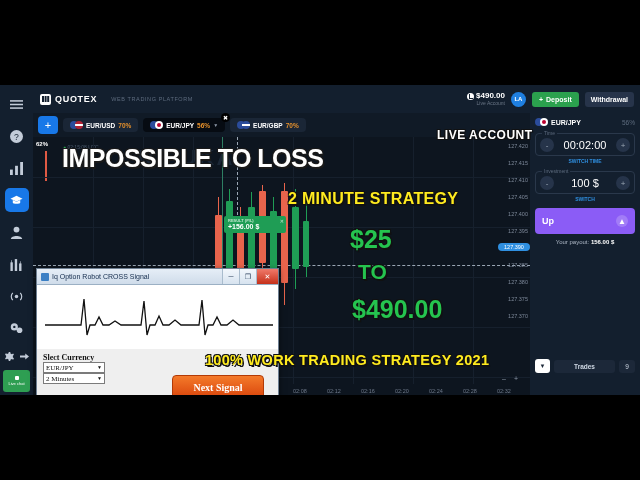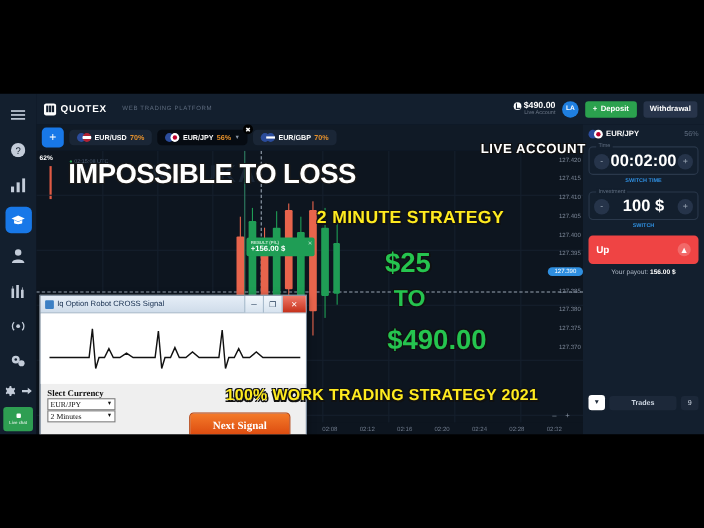--- a/index.html
+++ b/index.html
@@ -122,27 +122,27 @@
   
   #panel { position:absolute; right:0; top:28px; width:110px; bottom:0; background:#131f2e; z-index:16; padding:5px; }
   .pn-head { display:flex; align-items:center; gap:3px; }
   .pn-nm { color:#fff; font-size:7px; font-weight:bold; }
   .pn-pc { color:#5d6b7e; font-size:6.5px; margin-left:auto; }
   .fieldset { border:1px solid #2a384b; border-radius:4px; margin-top:7px; padding:4px 4px 3px 4px; position:relative; }
   .lg { position:absolute; left:6px; top:-4px; background:#131f2e; color:#5d6b7e; font-size:5px; padding:0 2px; }
   .fr { display:flex; align-items:center; justify-content:space-between; }
   .rb { width:14px; height:14px; border-radius:50%; background:#26344a; color:#9aa6b4; font-size:8px;
         display:flex; align-items:center; justify-content:center; }
-  .fv { color:#fff; font-size:15px; font-weight:bold; }
+  .fv { color:#fff; font-size:11px; font-weight:normal; }
   .switch { text-align:center; color:#2f8fe0; font-size:5px; font-weight:bold; margin-top:2px; }
   .bigbtn { margin-top:6px; border-radius:4px; height:26px; display:flex; align-items:center;
             justify-content:space-between; padding:0 7px; color:#fff; font-size:9px; font-weight:bold; }
   .bigbtn .rd { width:12px; height:12px; border-radius:50%; background:#ffffff33; display:flex;
                 align-items:center; justify-content:center; font-size:8px; }
-  .up { background:#ef4444; }
+  .up { background:#8b5cf6; }
   .down { background:#f0604a; }
   .payout { text-align:center; color:#aeb8c6; font-size:6px; margin-top:5px; }
   .payout b { color:#fff; }
   .trades-row { position:absolute; left:5px; right:5px; bottom:22px; display:flex; align-items:center; gap:4px; }
   .tr-sel { width:15px; height:14px; background:#fff; border-radius:3px; color:#1b2737; font-size:6px;
             display:flex; align-items:center; justify-content:center; }
   .tr-lab { flex:1; background:#1c2839; border-radius:3px; color:#cdd6e2; font-size:6.5px; font-weight:bold;
             text-align:center; padding:3px 0; }
   .tr-cnt { width:16px; background:#1c2839; border-radius:3px; color:#cdd6e2; font-size:6.5px;
             text-align:center; padding:3px 0; }

